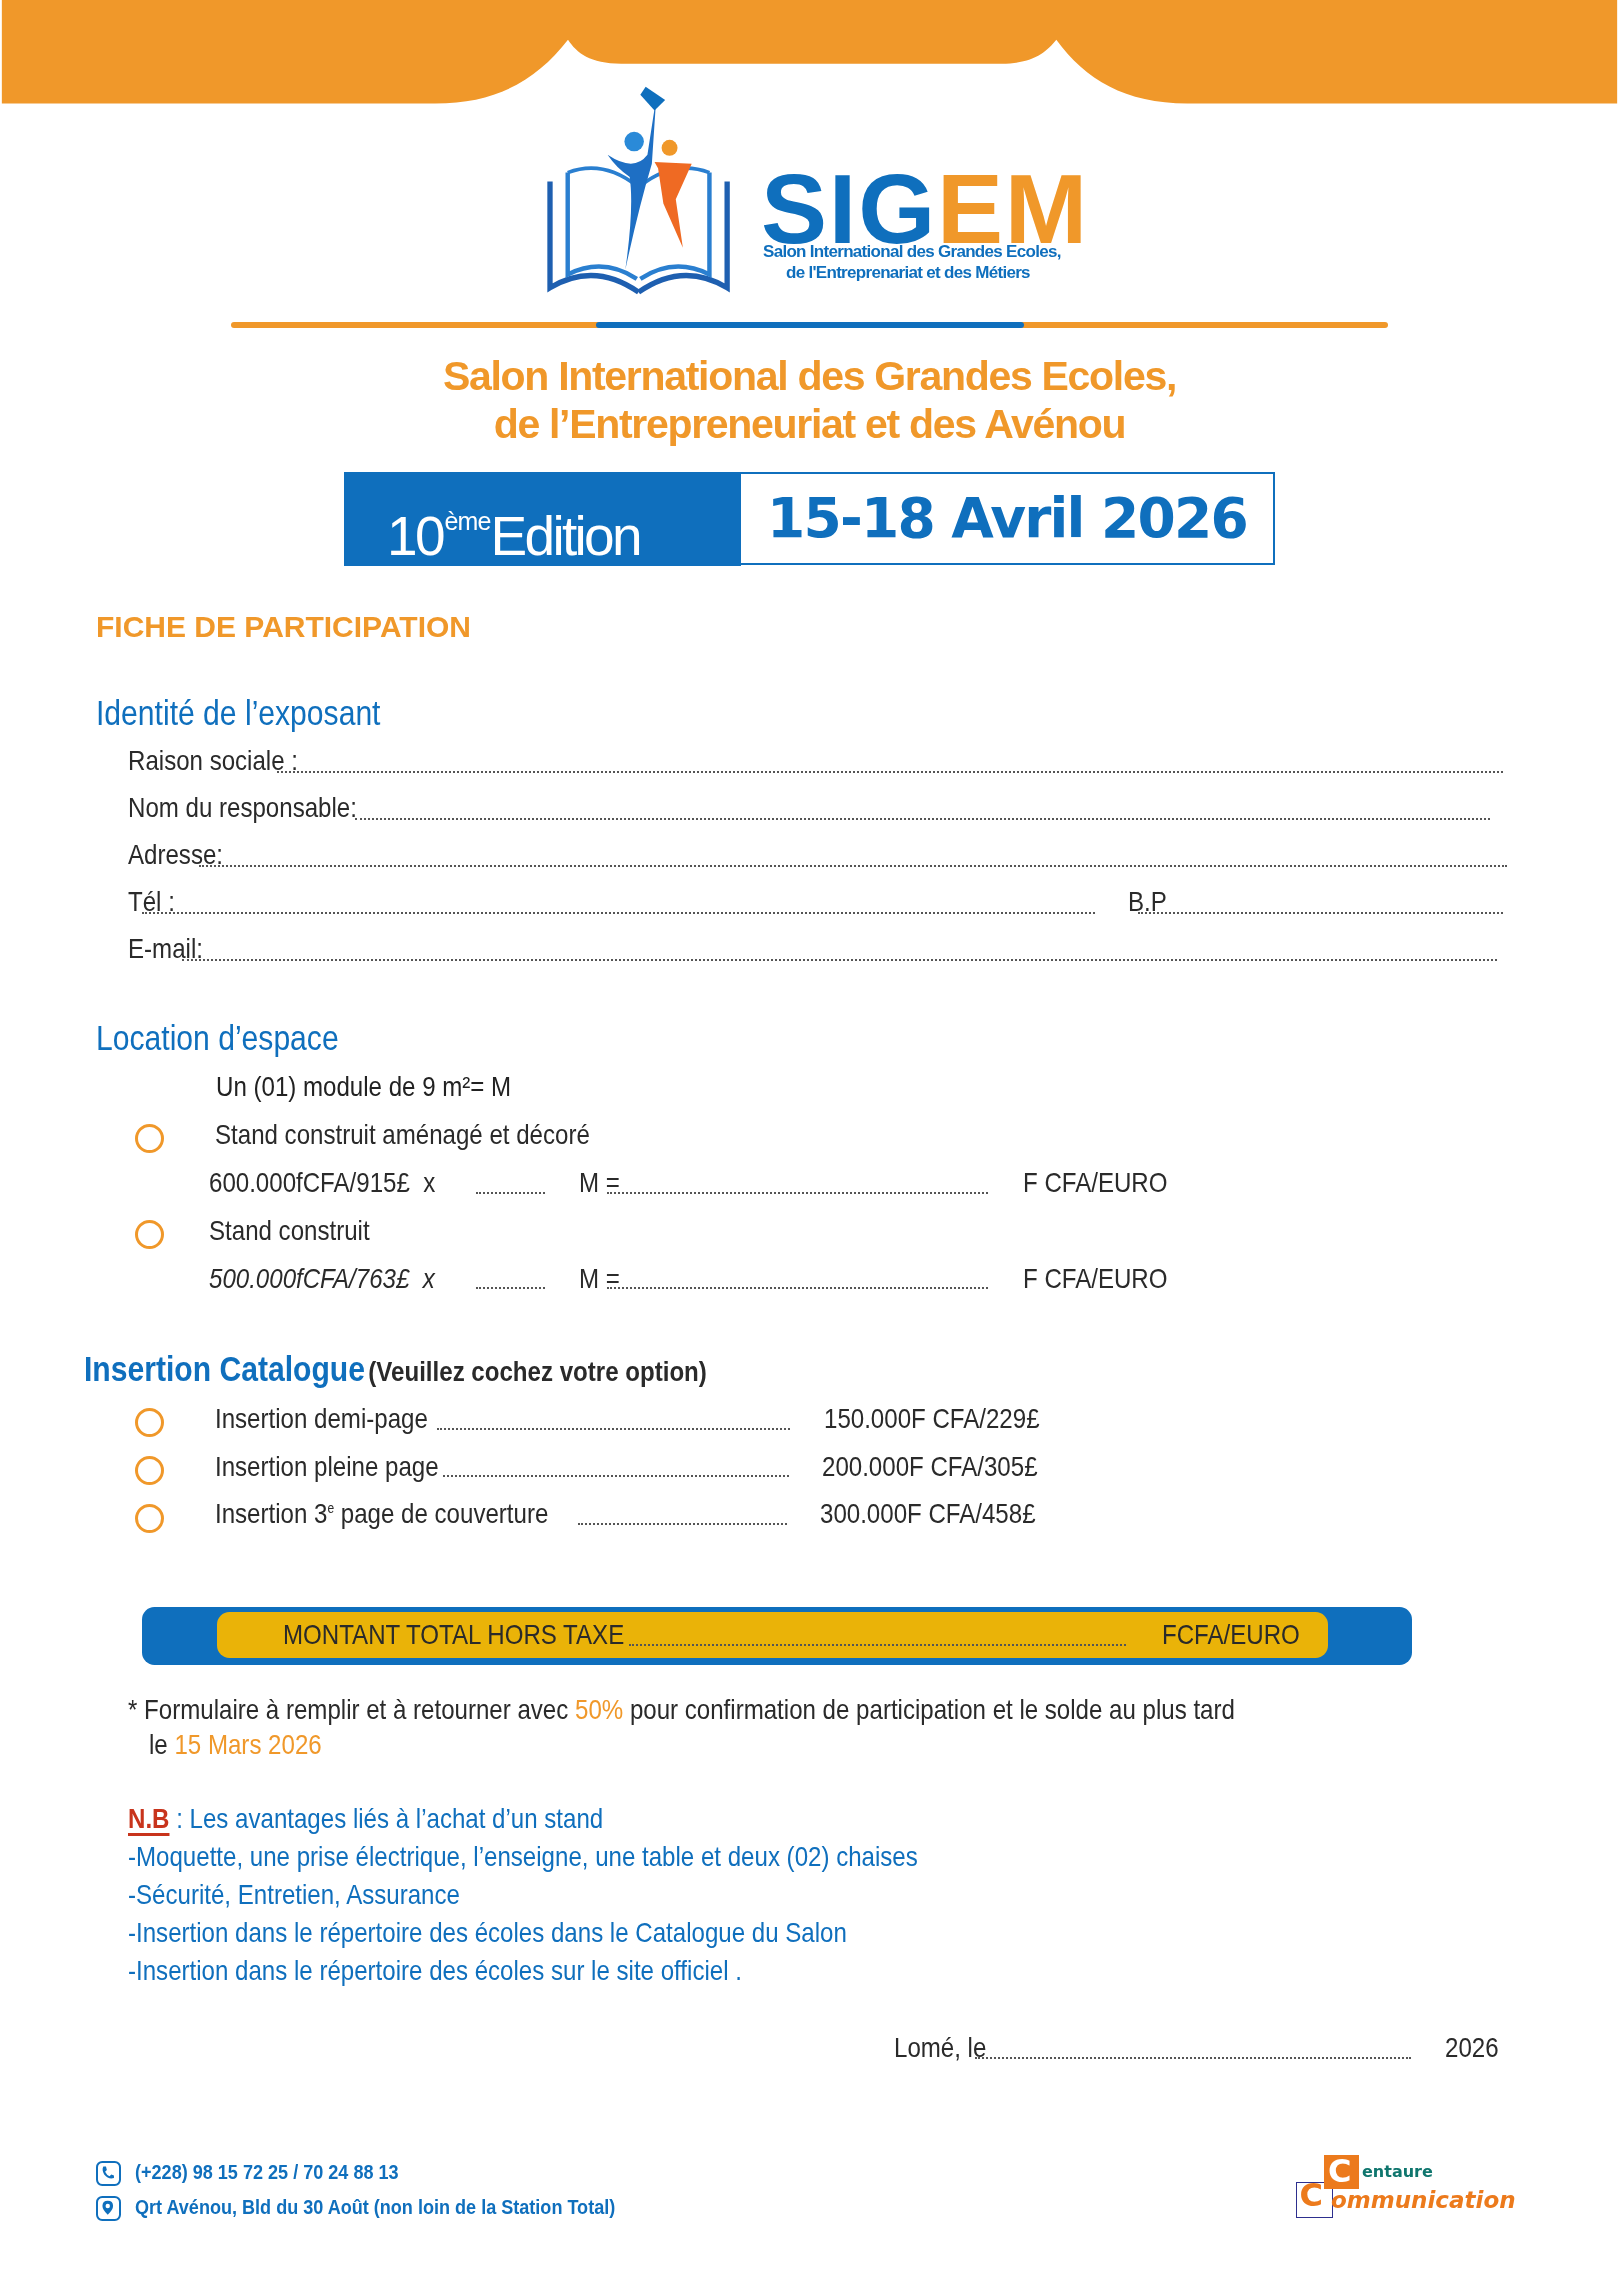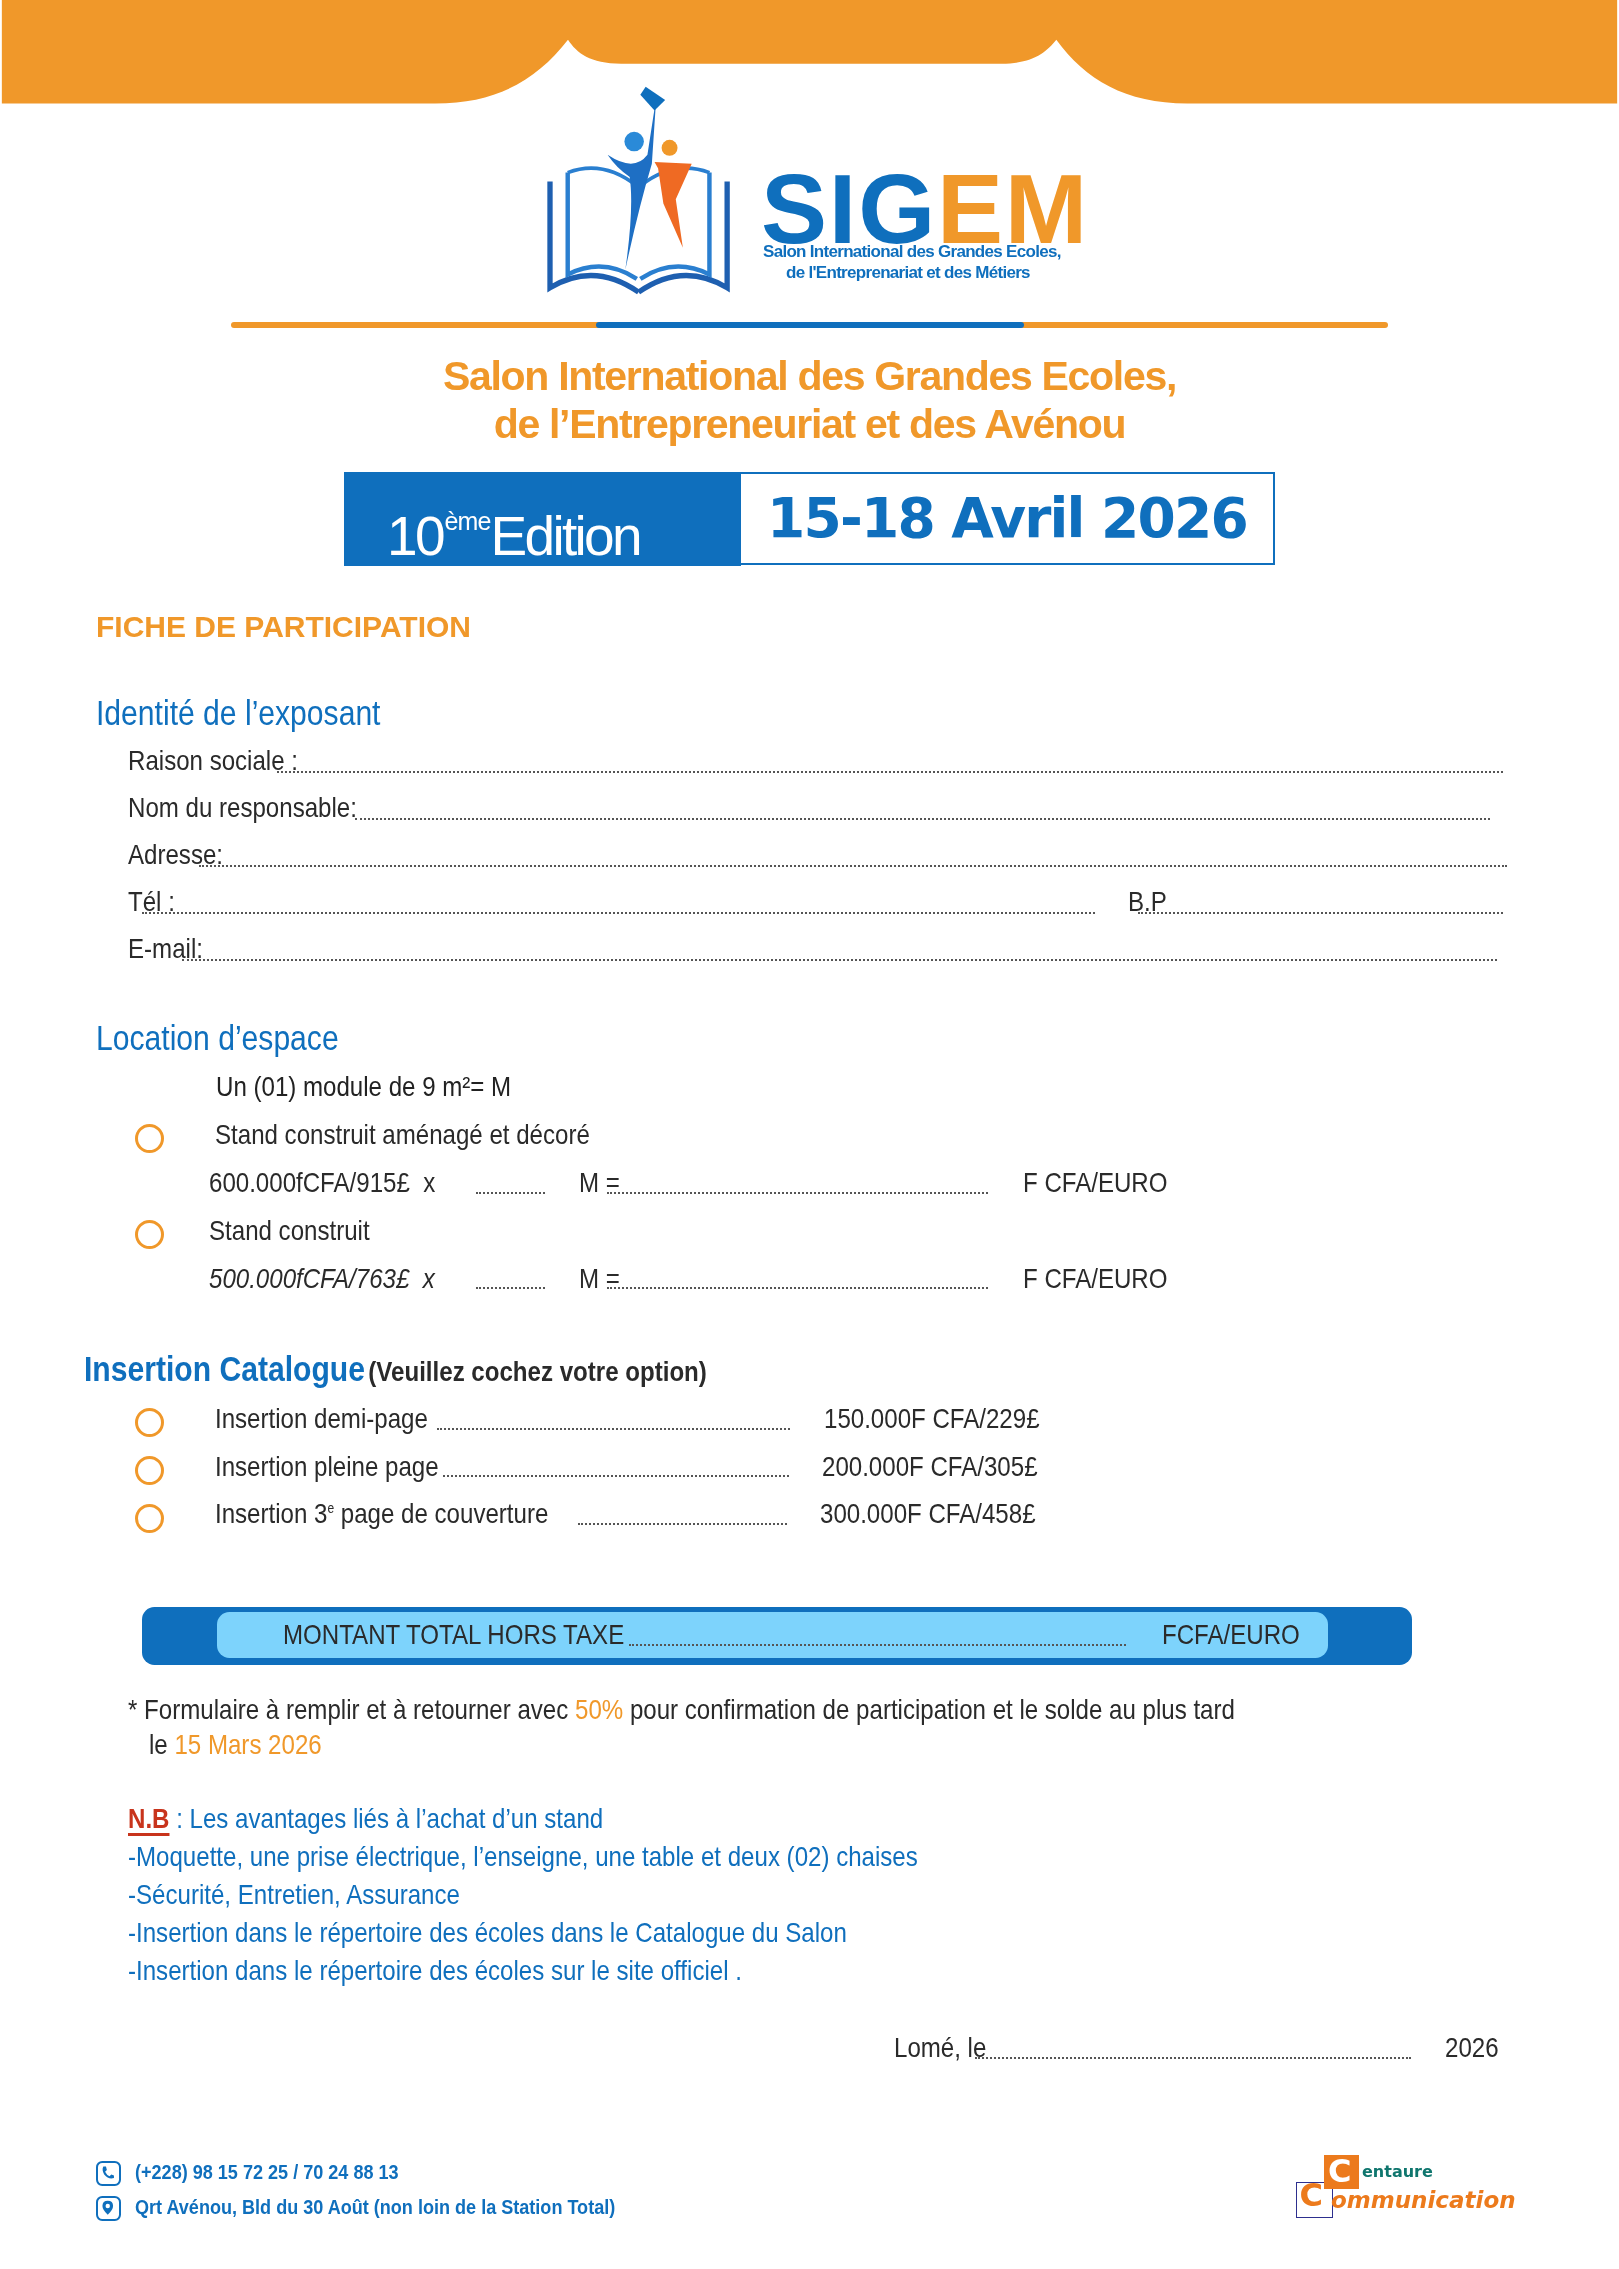--- a/index.html
+++ b/index.html
@@ -16,21 +16,21 @@
   .edition .left { position:absolute; left:0; top:0; width:397px; height:94px; background:#0f6fbd; color:#fff; }
   .edition .right { position:absolute; left:395px; top:0; width:532px; height:89px; border:2.7px solid #0f6fbd; background:#fff; color:#0f6fbd; }
   .ed-num { position:absolute; left:43px; top:8px; font-size:55px; font-weight:normal; letter-spacing:-2.7px;margin-top:24px; }
   .ed-sup { font-size:25px; vertical-align:25px; letter-spacing:-0.9px; margin-left:1.8px; }
   .ed-dates { position:absolute; left:0; width:532px; top:12.4px; text-align:center; font-size:55px; font-weight:900; font-family:"DejaVu Sans", sans-serif; letter-spacing:-1.8px; }
   .section-orange { color:#f0982a; font-weight:bold; font-size:30px; }
   .section-blue { color:#0f6fbd; font-size:35px; }
   .line { position:absolute; font-size:28px; color:#2a2a2a; white-space:nowrap;margin-left:32px; }
   .radio { position:absolute; width:23px; height:23px; border:3.5px solid #f0982a; border-radius:50%; background:#fff; }
   .total-bar { position:absolute; left:142px; top:1607px; width:1270px; height:58px; background:#0f6fbd; border-radius:12.4px; }
-  .total-inner { position:absolute; left:75px; top:5.3px; width:1111px; height:46px; background:#7dd3fc; border-radius:12.4px; }
+  .total-inner { position:absolute; left:75px; top:5.3px; width:1111px; height:46px; background:#eab308; border-radius:12.4px; }
   .blue-txt { color:#0f6fbd; }
   .orange-txt { color:#f0982a; }
   .nb { color:#c8341c; font-weight:bold; text-decoration:underline; text-decoration-thickness:2.7px; text-underline-offset:5.3px; }
   .footer-line { position:absolute; left:96px; font-size:21px; color:#0f6fbd; font-weight:bold; white-space:nowrap; }
   .footer-icon { display:inline-block; width:25px; height:25px; border:2.7px solid #0f6fbd; border-radius:6.2px; vertical-align:middle; margin-right:14px; position:relative; box-sizing:border-box; }
   .centaure { position:absolute; left:1296px; top:2155px; width:239px; height:62px; }
 </style>
 </head>
 <body>
 

